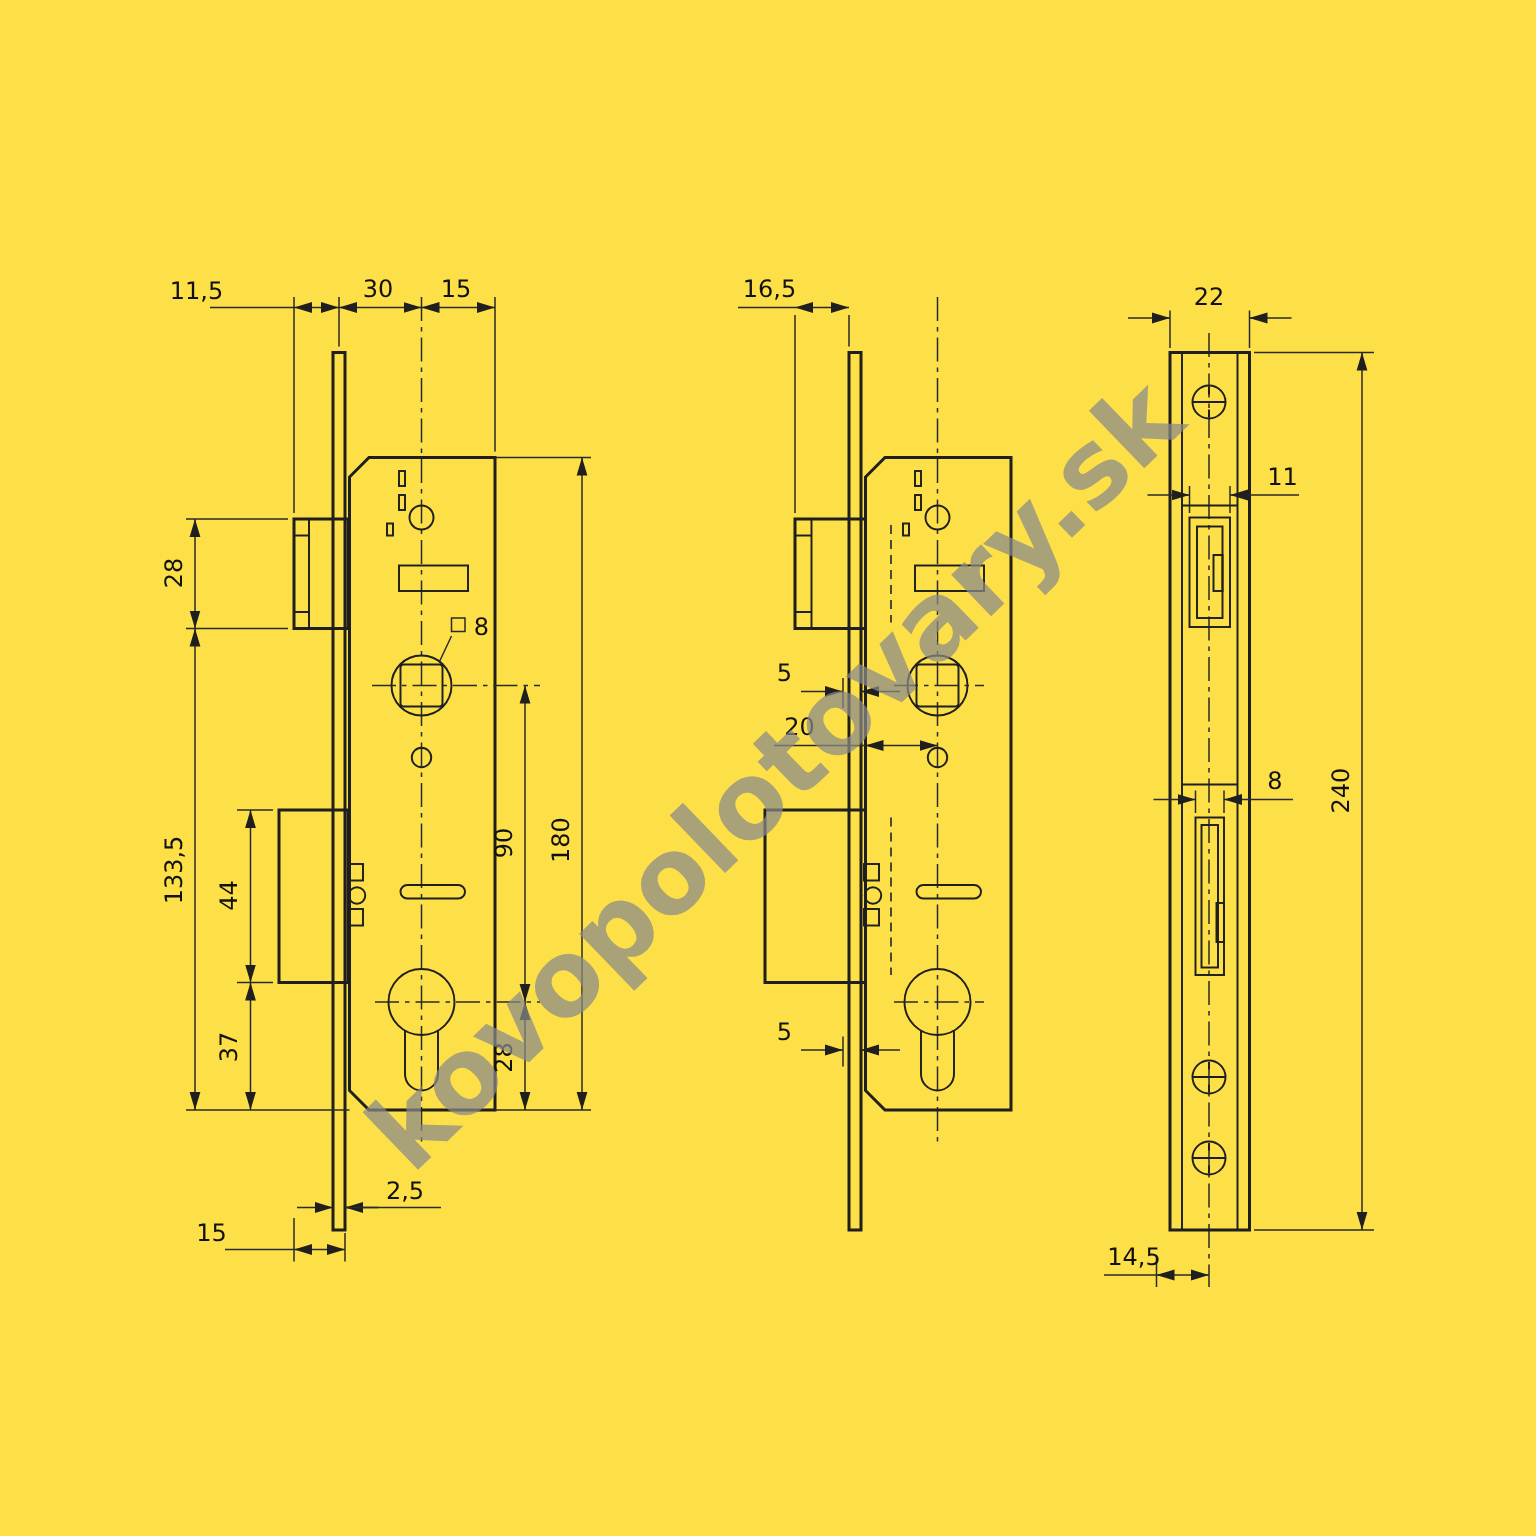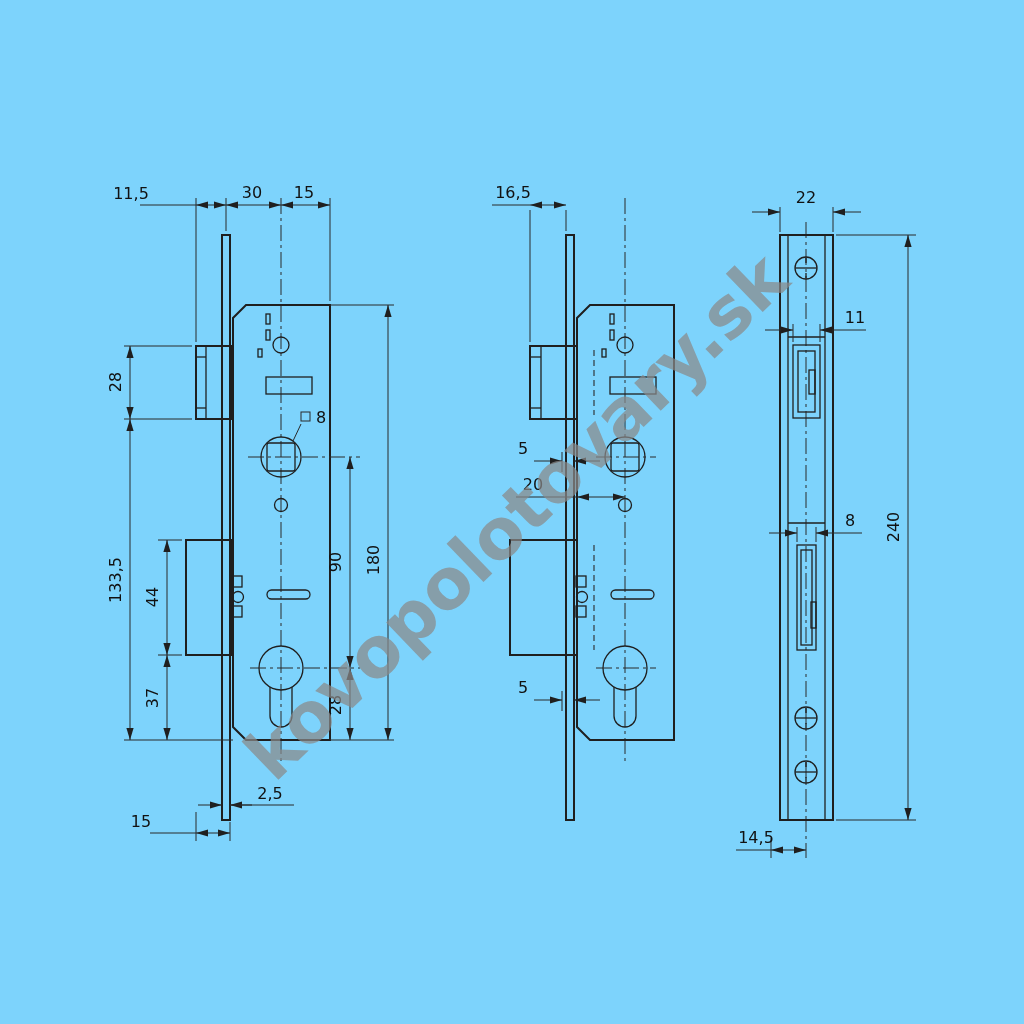--- a/index.html
+++ b/index.html
@@ -1,16 +1,16 @@
 <!DOCTYPE html>
 <html><head>
 <meta charset="utf-8">
 <style>
   html,body{margin:0;padding:0;background:#ffffff;}
-  .page{width:1024px;height:1024px;position:relative;background:#7dd3fc;overflow:hidden;}
+  .page{width:1024px;height:1024px;position:relative;background:#fde047;overflow:hidden;}
   svg{display:block;}
   .outline{stroke:#1f1f1f;stroke-width:2;fill:none;stroke-linejoin:miter;}
   .detail{stroke:#1f1f1f;stroke-width:1.3;fill:none;}
   .thin{stroke:#2a2a2a;stroke-width:1;fill:none;}
   .center{stroke:#2a2a2a;stroke-width:1;fill:none;stroke-dasharray:16 4 3 4;}
   .dashed{stroke:#2a2a2a;stroke-width:1.1;fill:none;stroke-dasharray:6 4;}
   .dt{font:16px "DejaVu Sans", sans-serif;fill:#111;}
   .wm{font:bold 70px "DejaVu Sans", sans-serif;fill:#8a8a8a;opacity:0.72;}
 </style>
 </head>

